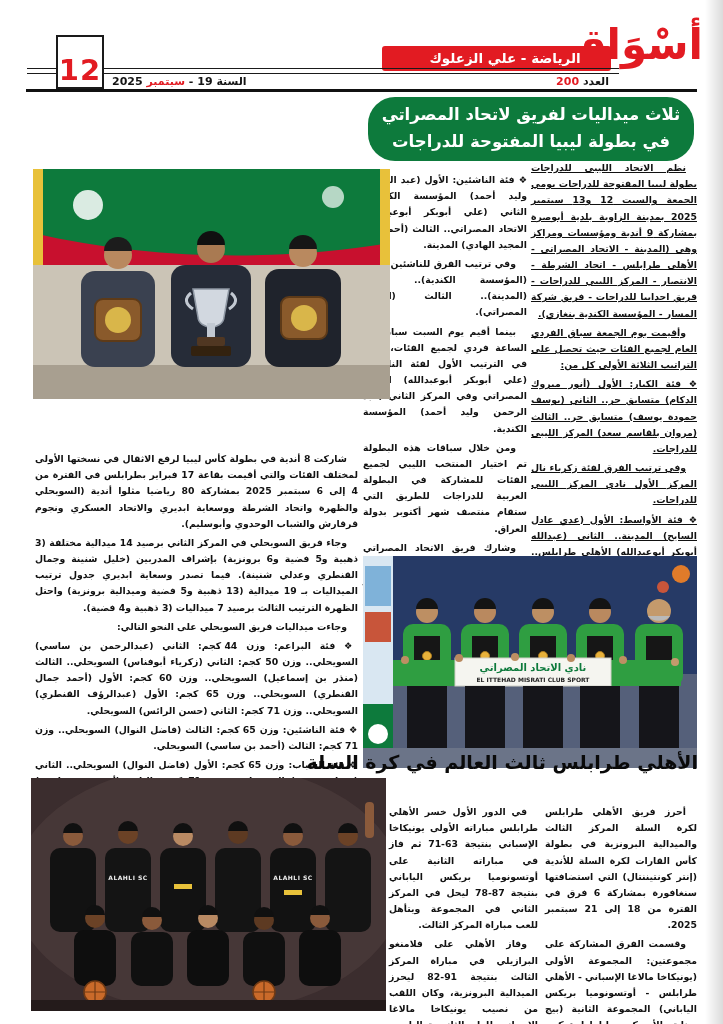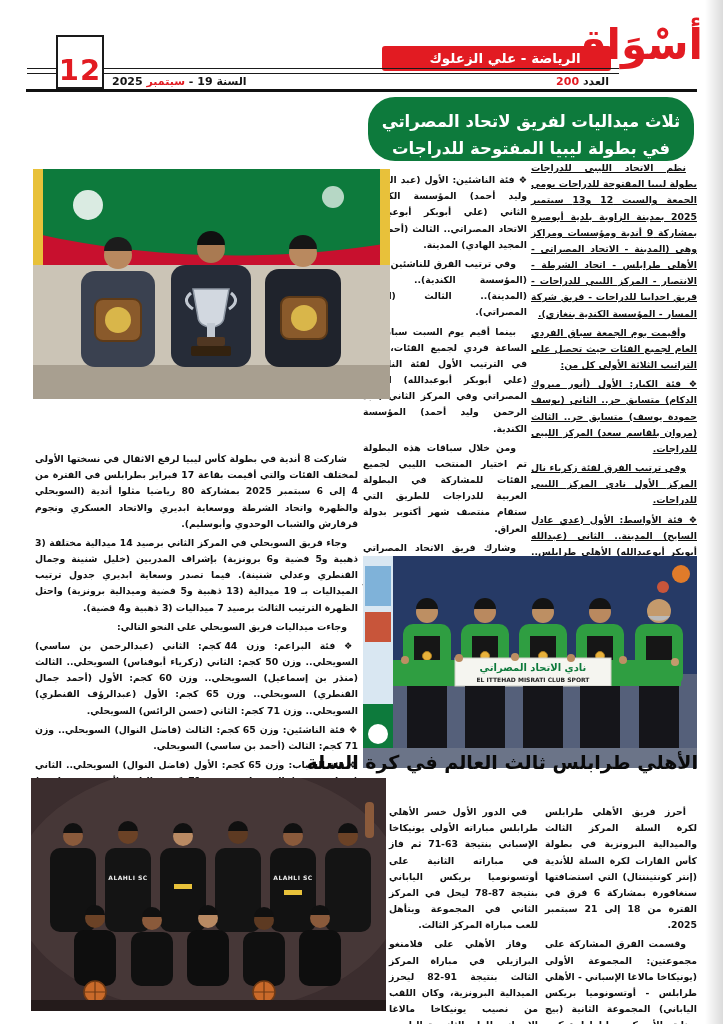--- a/index.html
+++ b/index.html
@@ -30,21 +30,21 @@
     border:2px solid #1a1a1a;z-index:2;display:flex;align-items:flex-end;justify-content:center;}
   .pagenum{font-size:29px;font-weight:bold;color:var(--red);letter-spacing:1px;}
   .dateline{position:absolute;top:75px;left:112px;width:136px;font-size:11px;
     font-weight:bold;text-align:left;}
   .dateline .red{color:var(--red);}
   .rule-thick{position:absolute;top:89px;left:26px;width:671px;height:3px;background:#111;}
 
   
   .h-green{position:absolute;top:97px;left:368px;width:326px;height:64px;
     background:var(--green);border-radius:27px;color:#fff;text-align:center;
-    font-weight:bold;font-size:16.5px;line-height:1.62;padding-top:12px;box-sizing:border-box;}
+    font-weight:bold;font-size:16.5px;line-height:1.62;padding-top:5px;box-sizing:border-box;}
   .h-green div{white-space:nowrap;}
   .h-weight{position:absolute;top:99px;left:30px;width:362px;text-align:center;
     font-size:20px;font-weight:bold;line-height:1.55;color:#0a0a0a;}
   .h-weight div{white-space:nowrap;}
   .h-basket{position:absolute;top:751px;left:386px;width:312px;text-align:left;
     font-size:19px;font-weight:bold;white-space:nowrap;color:#0a0a0a;}
 
   
   .col{position:absolute;font-size:9.3px;font-weight:bold;text-align:justify;
     line-height:1.74;color:#111;}

